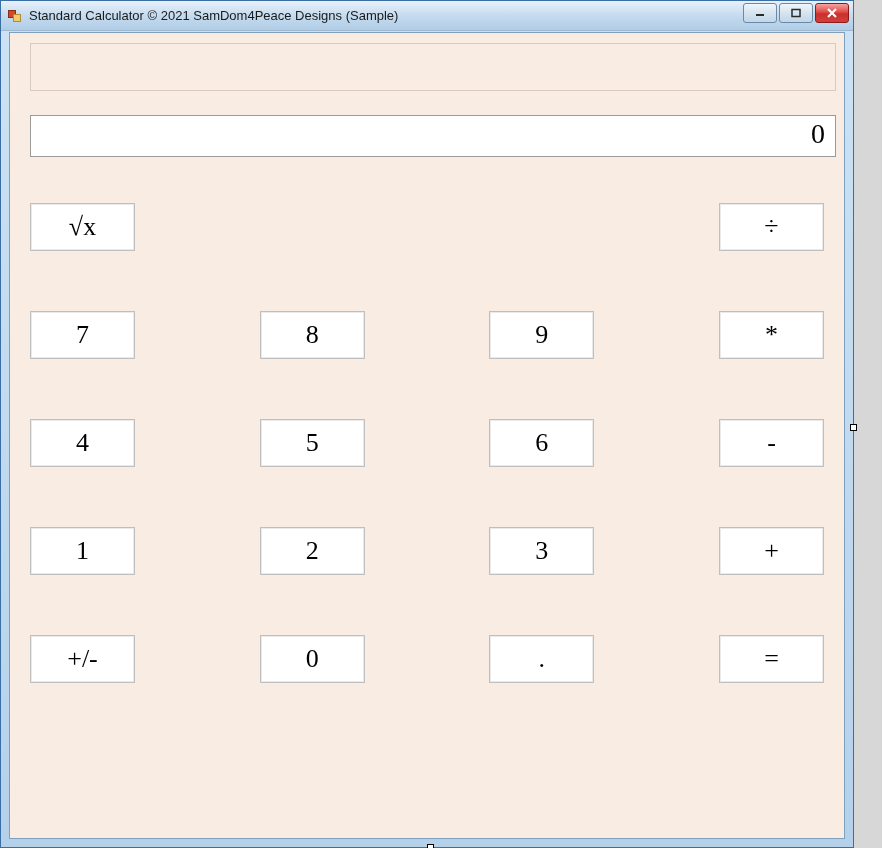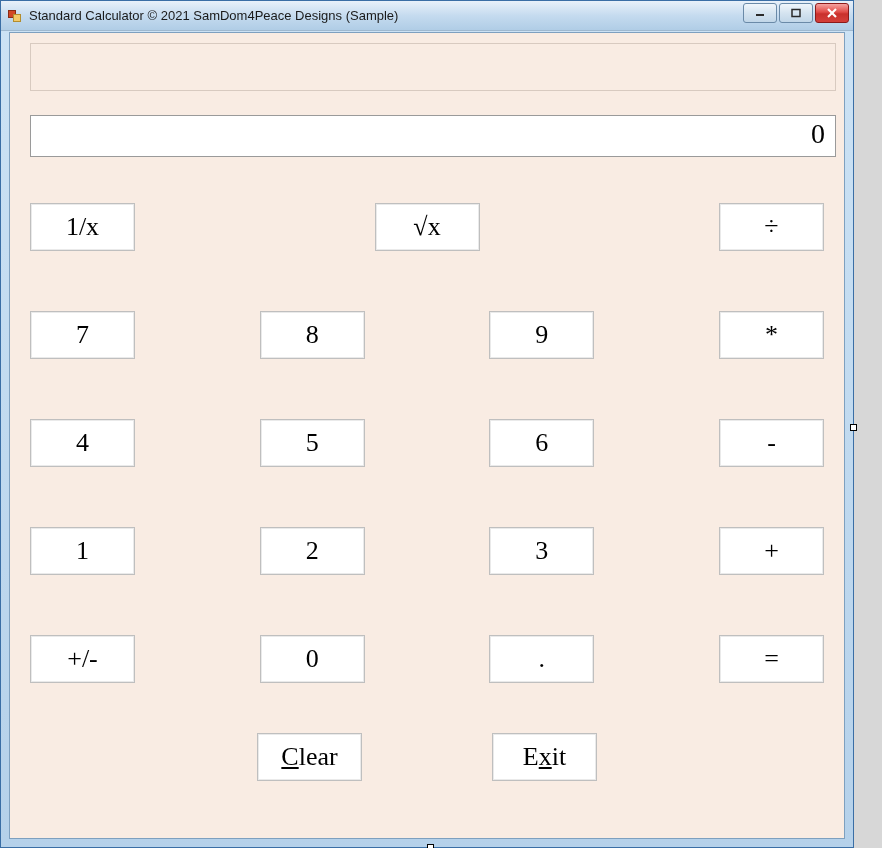--- a/index.html
+++ b/index.html
@@ -208,21 +208,20 @@
     </div>
   </div>
 
   <div class="client-area">
     <div class="expr-display"></div>
     <div class="main-display">0</div>
 
     <div class="buttons-area">
 
       <div class="brow">
-        <div class="calc-btn">1/x</div>
         <div class="calc-btn">√x</div>
         <div class="calc-btn">÷</div>
       </div>
 
       <div class="brow">
         <div class="calc-btn">7</div>
         <div class="calc-btn">8</div>
         <div class="calc-btn">9</div>
         <div class="calc-btn">*</div>
       </div>
@@ -241,27 +240,19 @@
         <div class="calc-btn">+</div>
       </div>
 
       <div class="brow">
         <div class="calc-btn">+/-</div>
         <div class="calc-btn">0</div>
         <div class="calc-btn">.</div>
         <div class="calc-btn">=</div>
       </div>
 
-      <div class="brow bottom">
-        <div class="calc-btn">
-            <span><span class="accel">C</span><span>lear</span></span>
-          </div>
-        <div class="calc-btn">
-            <span><span>E</span><span class="accel">x</span><span>it</span></span>
-          </div>
-      </div>
 
     </div>
   </div>
 
   <div class="resize-handle-e"></div>
   <div class="resize-handle-s"></div>
 </div>
 
 </body></html>

